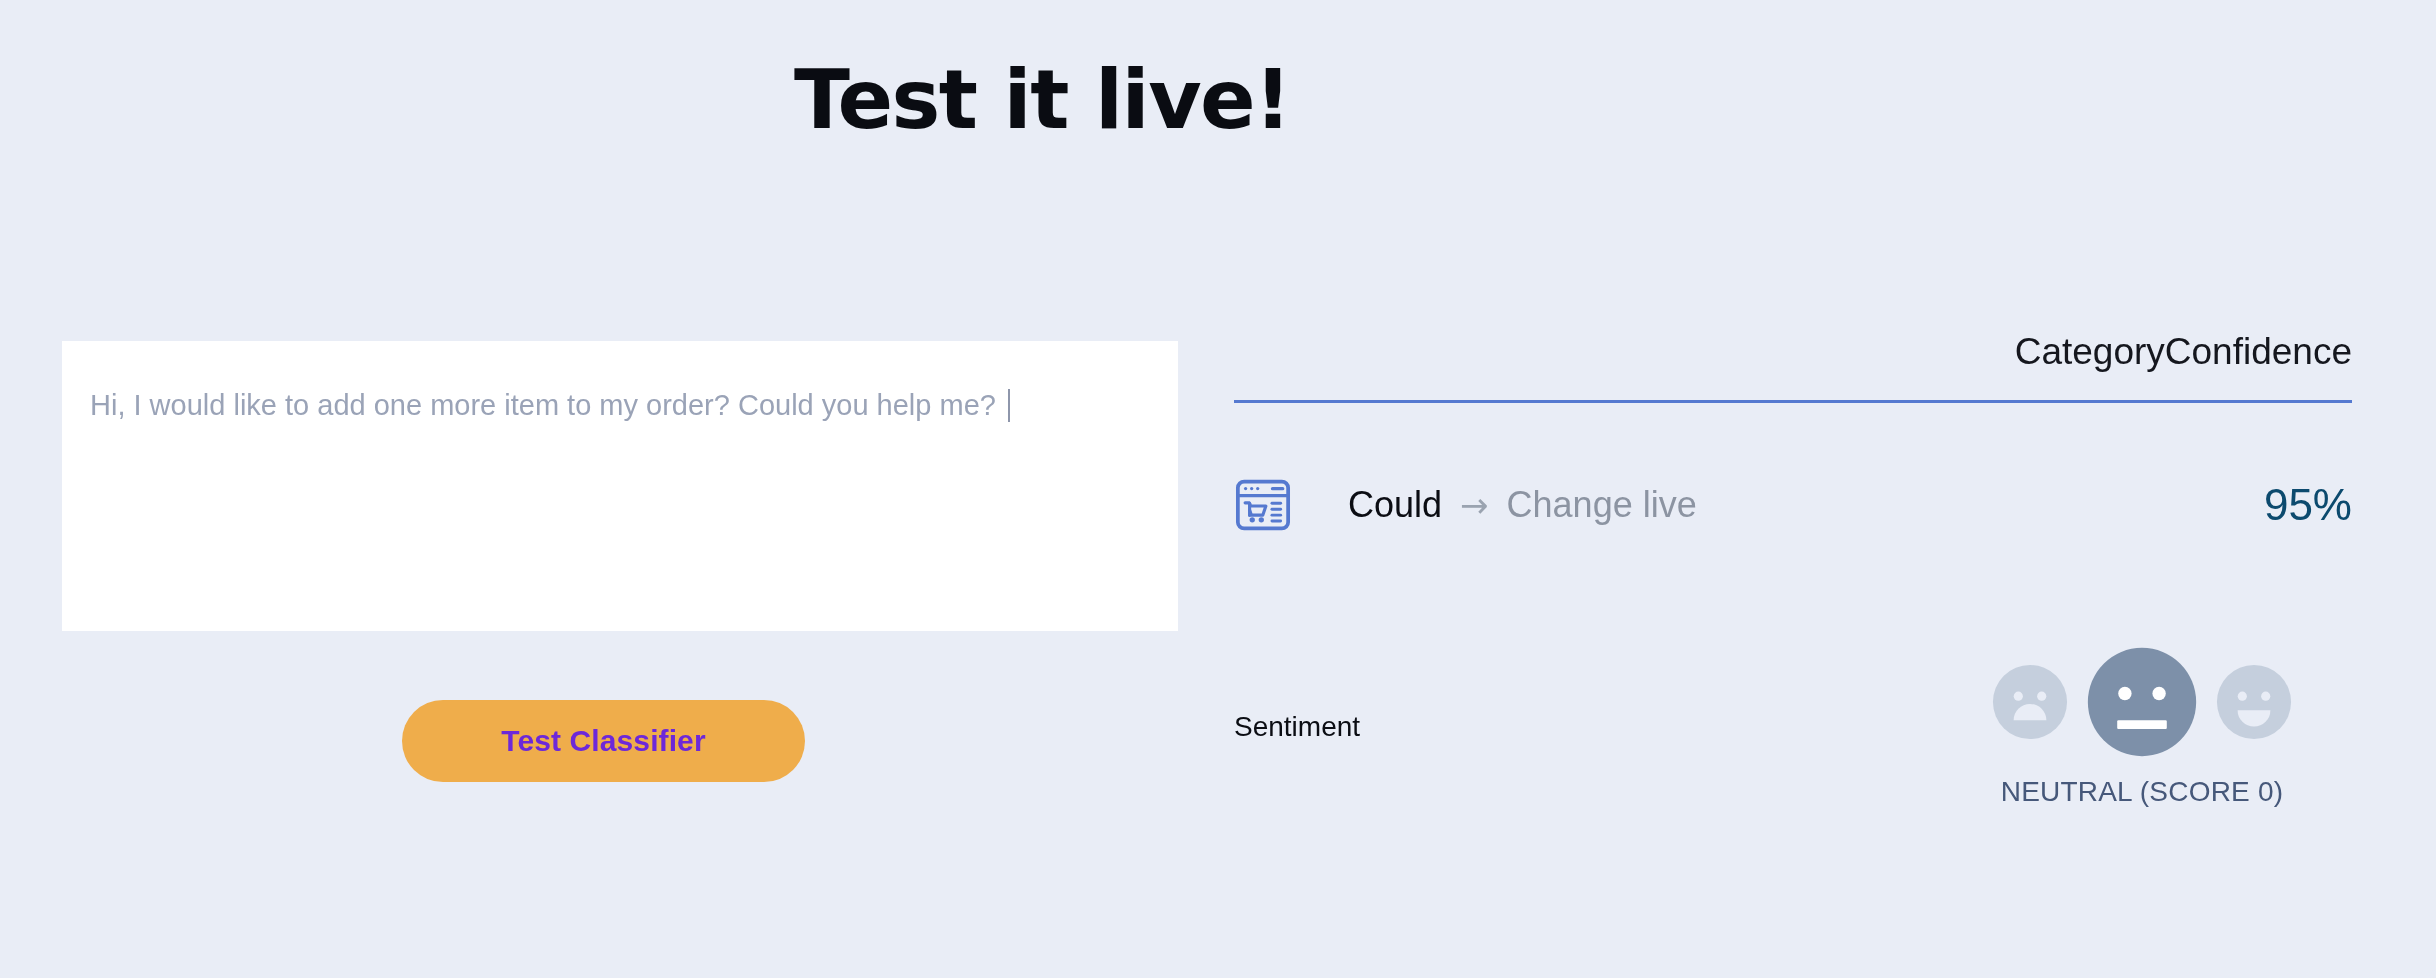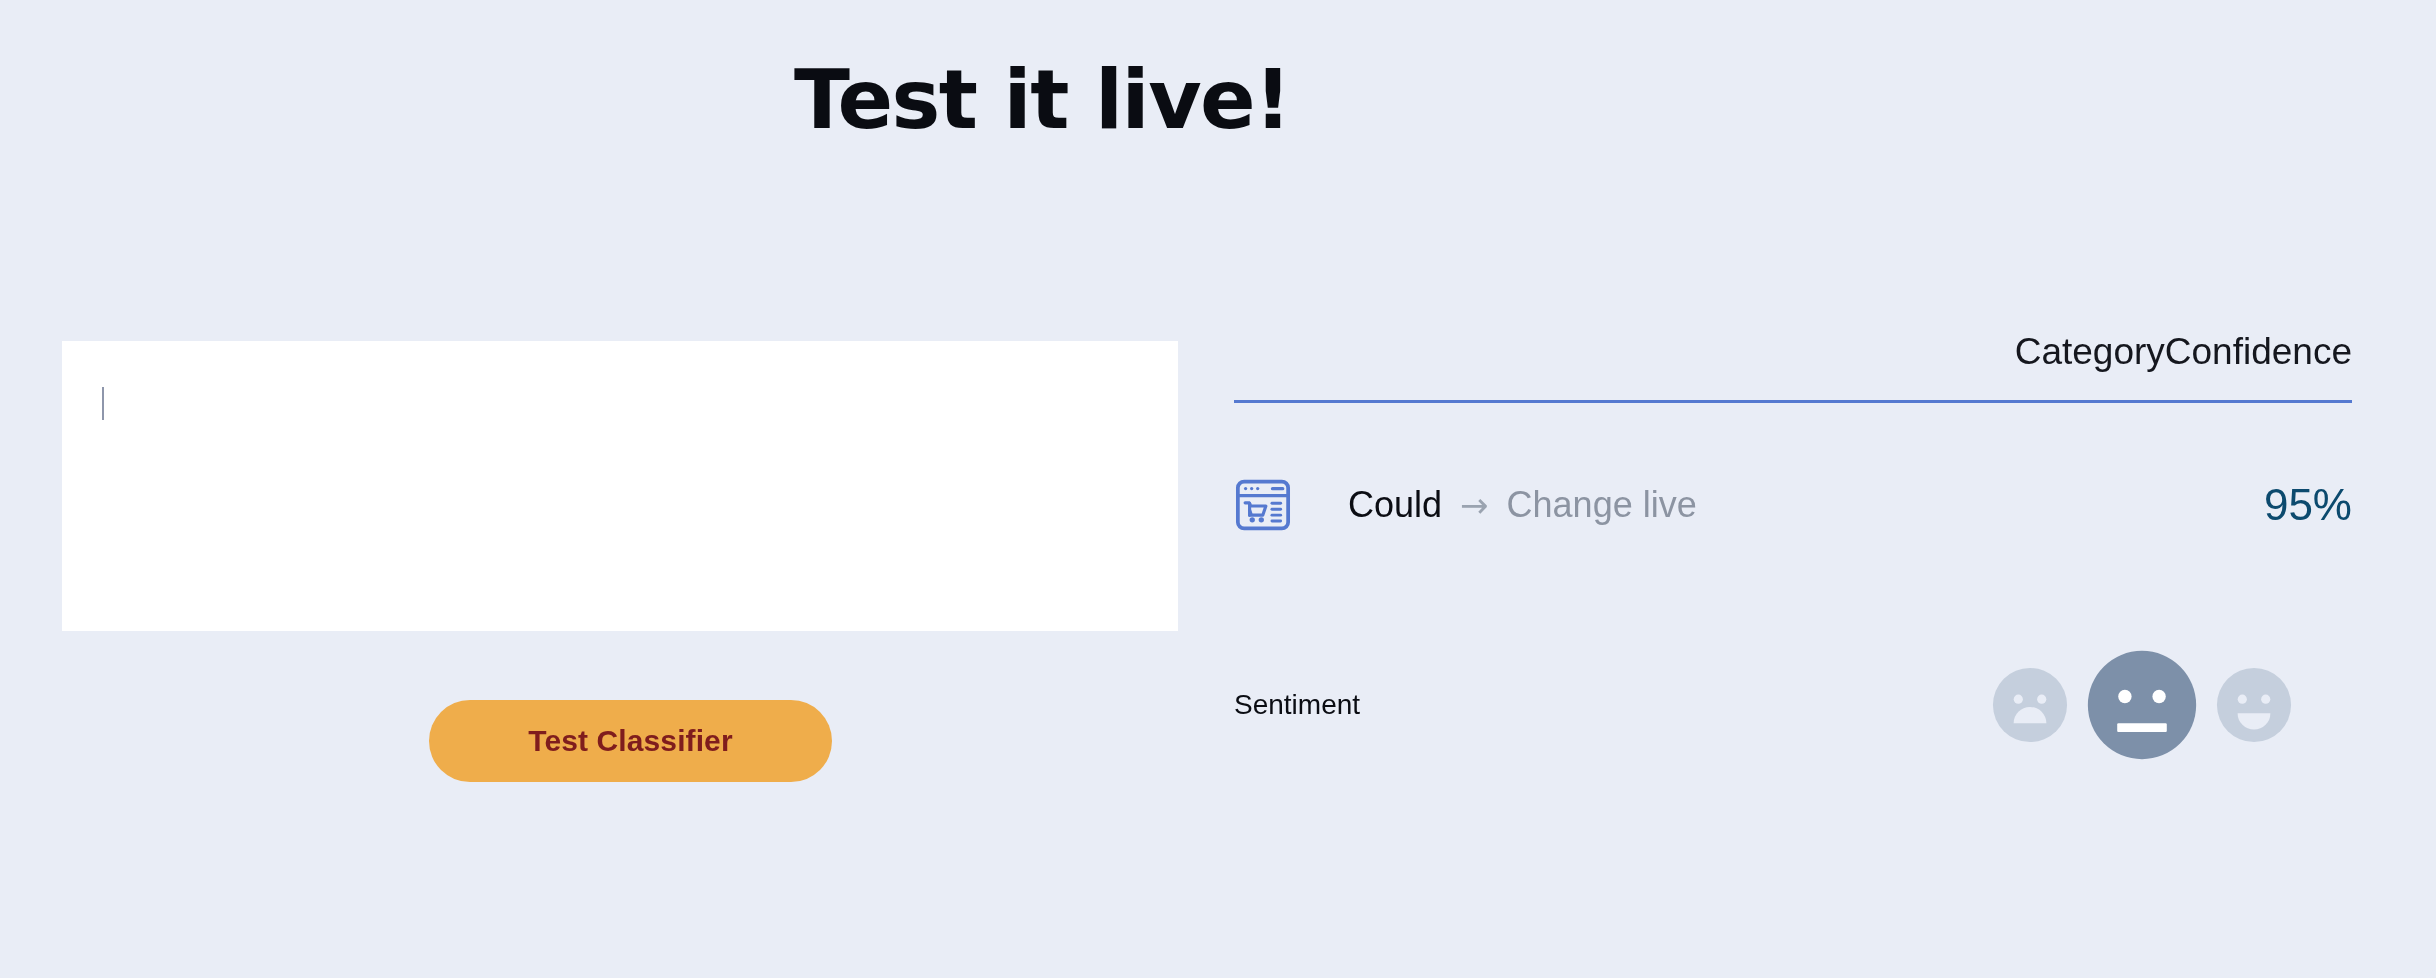--- a/index.html
+++ b/index.html
@@ -62,28 +62,28 @@
     display: inline-block;
     width: 2px;
     height: 33px;
     background: #8e96ab;
     margin-left: 12px;
     vertical-align: middle;
   }
 
   .test-button {
     position: absolute;
-    left: 429px;
+    left: 402px;
     top: 700px;
     width: 403px;
     height: 82px;
     border-radius: 41px;
     background: #efad4b;
     border: none;
-    color: #7f1d1d;
+    color: #6d28d9;
     font-size: 30px;
     font-weight: 700;
     font-family: "Liberation Sans", sans-serif;
     cursor: pointer;
     letter-spacing: 0.1px;
   }
 
   
   .results-panel {
     position: absolute;
@@ -188,20 +188,21 @@
     white-space: nowrap;
   }
 </style>
 </head>
 <body>
 
 <div class="page-title">Test it live!</div>
 
 <div class="input-panel">
   <div class="input-text-row">
+    <span title="Type your message here...">Hi, I would like to add one more item to my order? Could you help me?</span>
     <span class="caret"></span>
   </div>
 </div>
 
 <button class="test-button">Test Classifier</button>
 
 <div class="results-panel">
 
   <div class="results-head">
     <span>Category</span>
@@ -260,16 +261,17 @@
 
         <svg class="face small" viewBox="0 0 40 40">
           <circle cx="20" cy="20" r="19" fill="#c5cfdd"></circle>
           <circle cx="14" cy="17" r="2.35" fill="#e9edf6"></circle>
           <circle cx="26" cy="17" r="2.35" fill="#e9edf6"></circle>
           <path d="M11.6 24.2 a8.4 8.4 0 0 0 16.8 0 z" fill="#e9edf6"></path>
         </svg>
 
       </div>
 
+      <div class="sentiment-caption">NEUTRAL (SCORE 0)</div>
     </div>
   </div>
 
 </div>
 
 </body></html>

